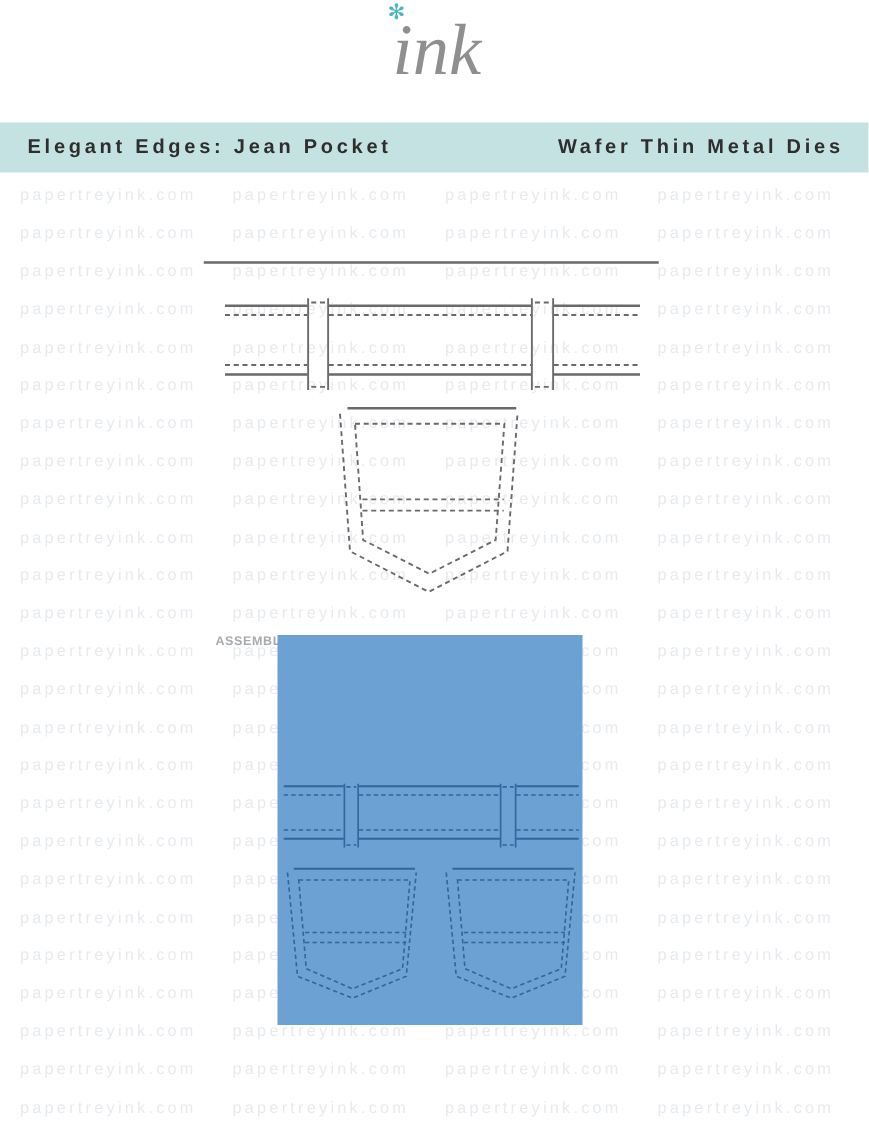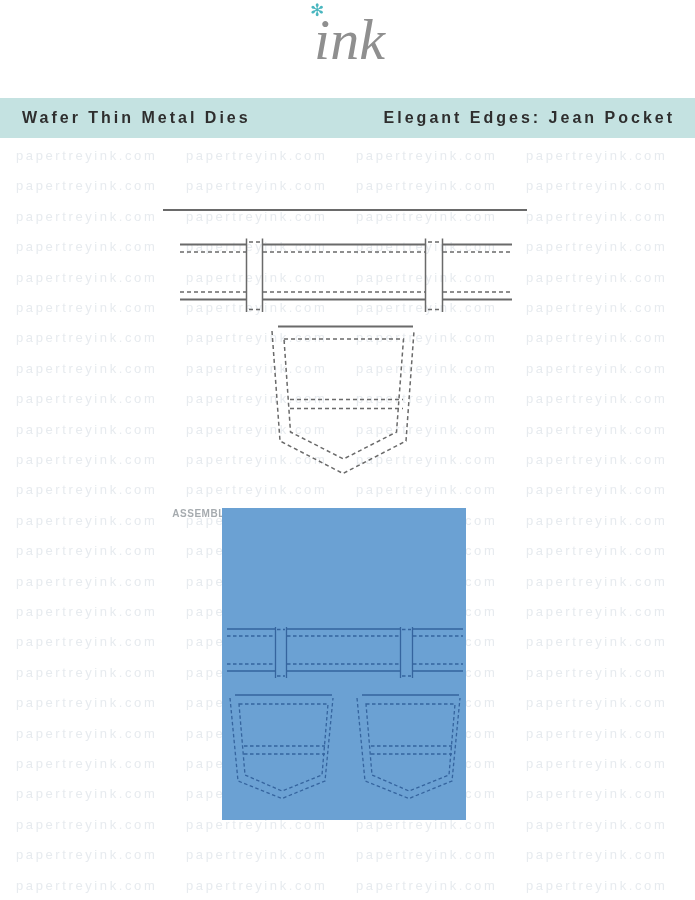--- a/index.html
+++ b/index.html
@@ -164,22 +164,22 @@
       <span style="top: 877.6px; left: 526px;">papertreyink.com</span>
     </div>
 
   <div class="logo">
     <span class="logo-suffix">
       <span class="logo-flower">✻</span><span>ink</span>
     </span>
   </div>
 
   <div class="banner">
+    <span>Elegant Edges: Jean Pocket</span>
     <span>Wafer Thin Metal Dies</span>
-    <span>Elegant Edges: Jean Pocket</span>
   </div>
 
   <svg class="die-layer" width="695" height="900" viewBox="0 0 695 900">
     <g>
       <line class="cut" x1="163" y1="210" x2="527" y2="210" stroke-width="2.6"></line>
     </g>
     <g>
       <path class="cut" d="M180 244.5 H246 M263 244.5 H425 M443 244.5 H512"></path>
       <path class="stitch" d="M180 252 H246 M263 252 H425 M443 252 H512"></path>
       <path class="stitch" d="M180 292 H246 M263 292 H425 M443 292 H512"></path>

